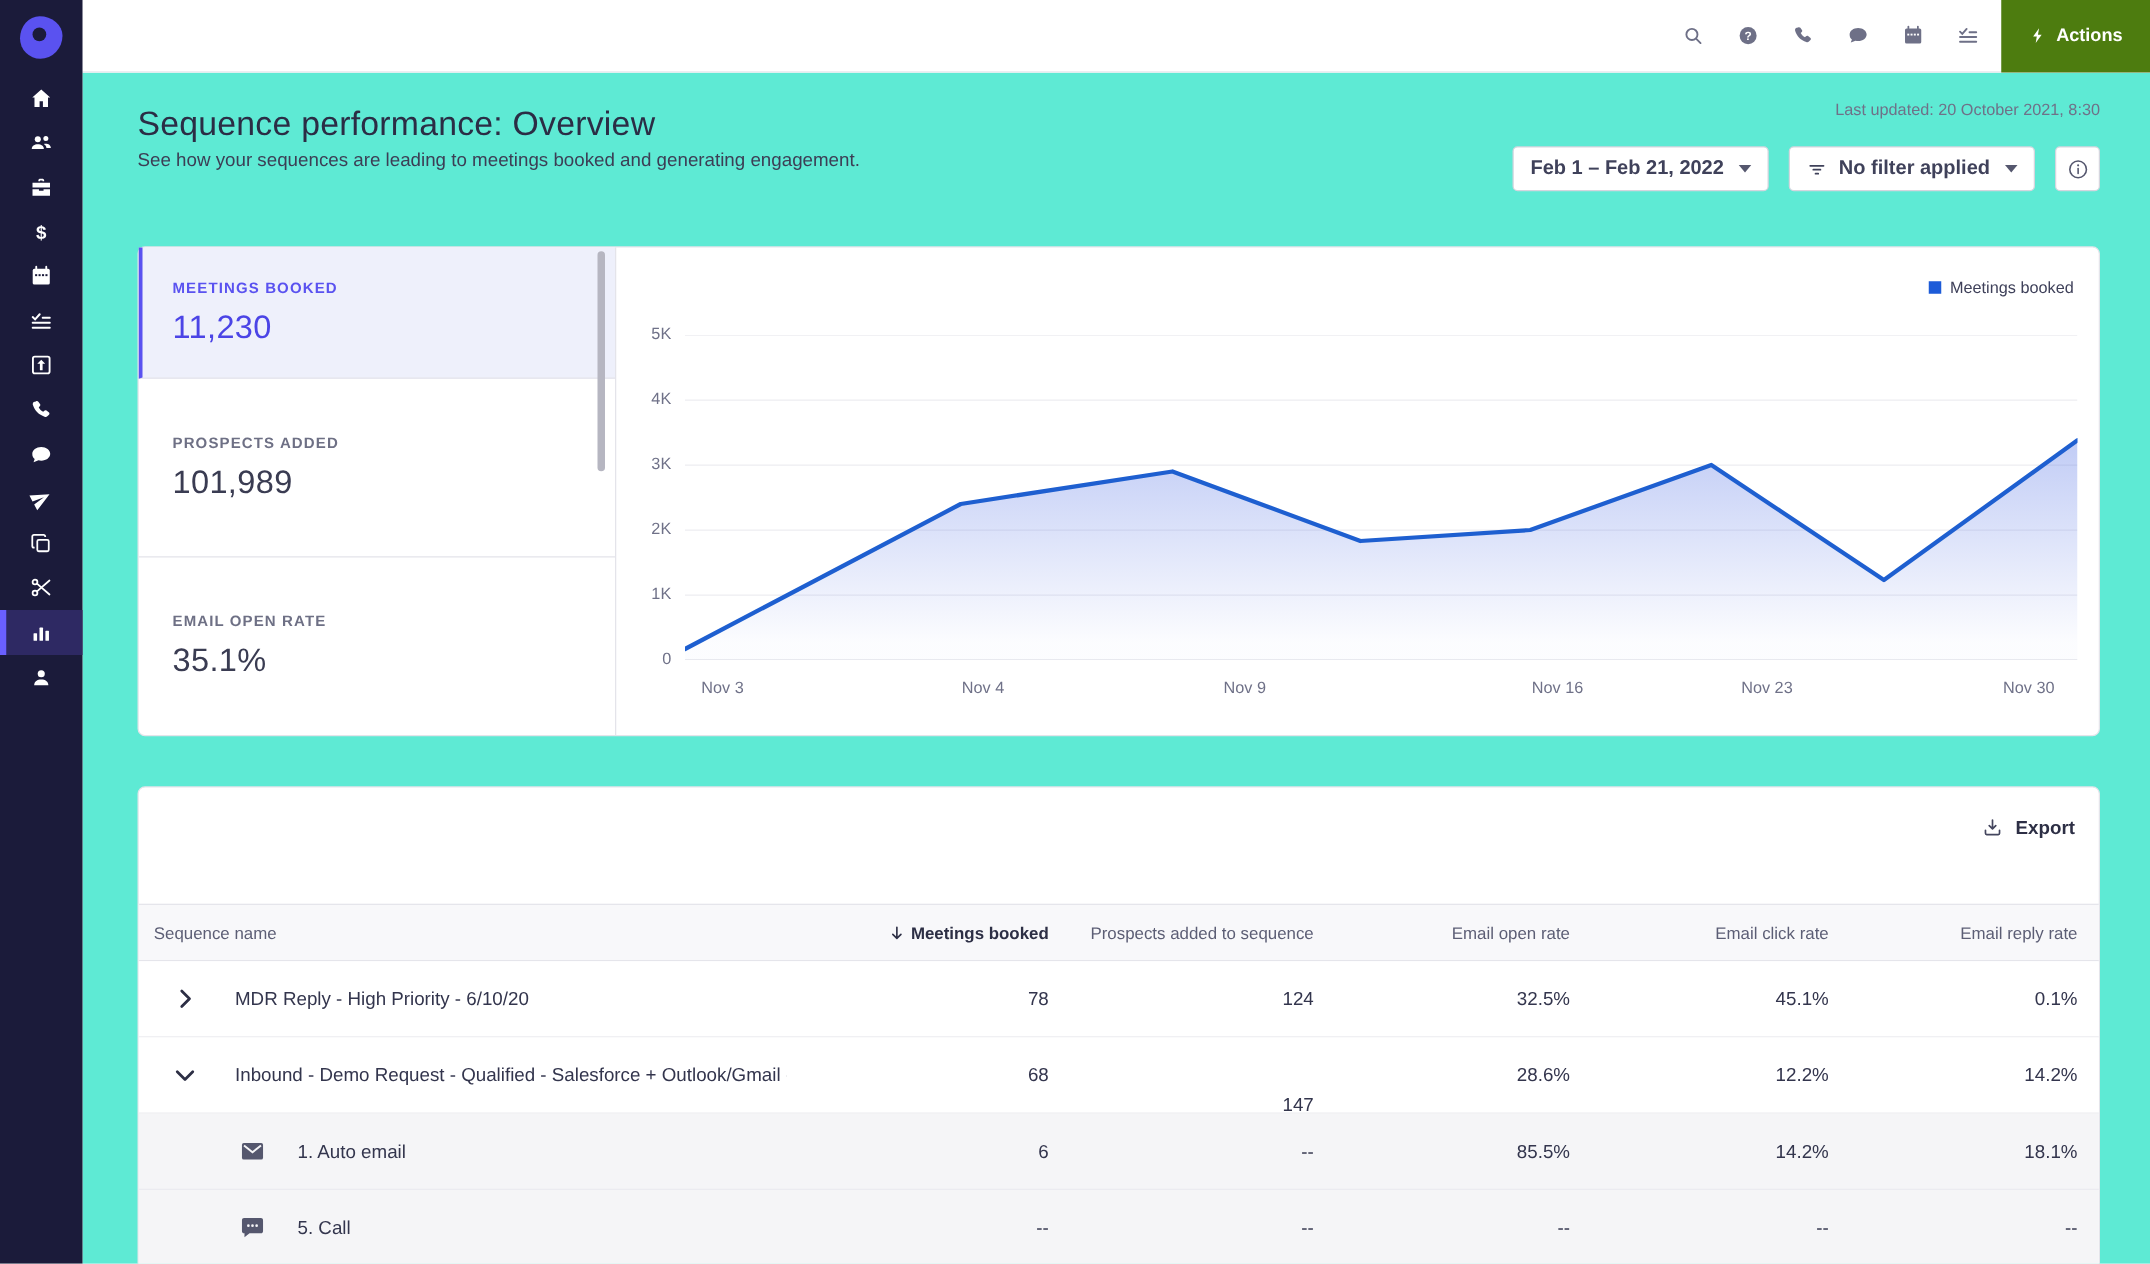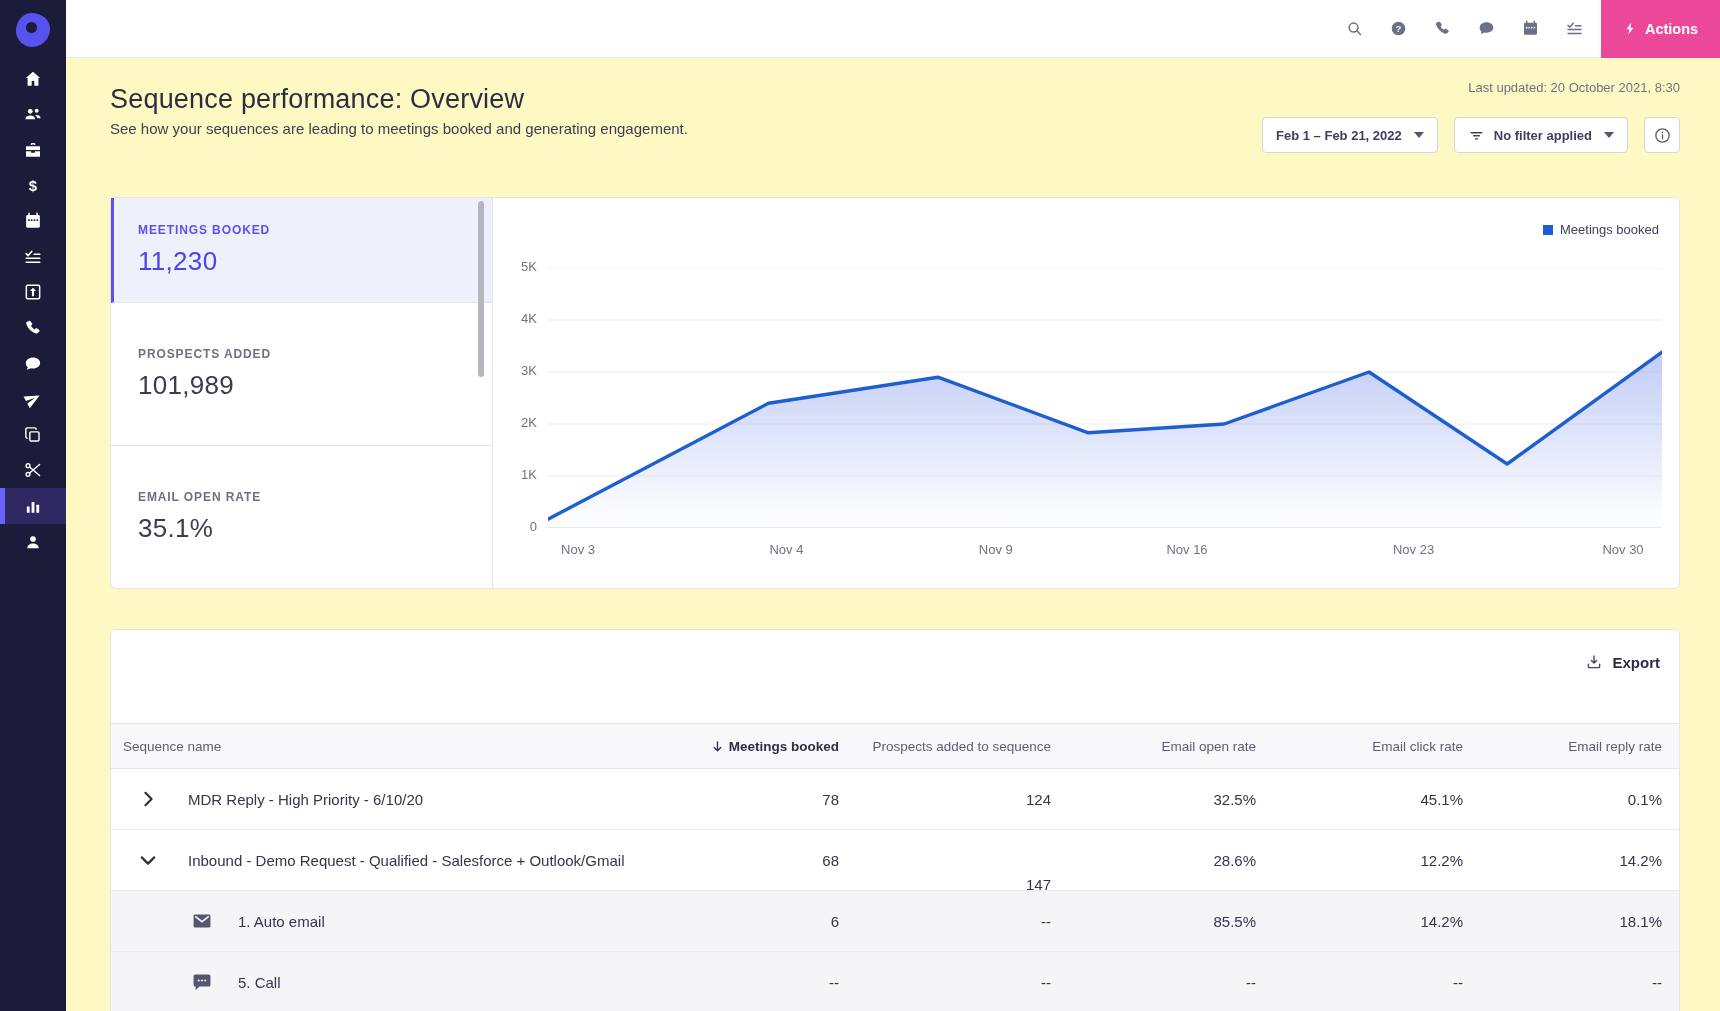--- a/index.html
+++ b/index.html
@@ -15,32 +15,32 @@
   .sb-nav { display:flex; flex-direction:column; margin-top:1px; }
   .sb-item { width:66px; height:35.6px; display:flex; align-items:center; justify-content:center; color:#ffffff; cursor:pointer; }
   .sb-item .icon { width:20px; height:20px; }
   .sb-item.active { background:#2e2963; box-shadow:inset 5px 0 0 #6a60ff; }
 
   
   .topbar { position:absolute; left:66px; top:0; width:1654px; height:58px; background:#ffffff;
     border-bottom:1px solid #e7e7ee; display:flex; align-items:center; justify-content:flex-end; z-index:4; }
   .topbar-icons { display:flex; align-items:center; gap:25px; margin-right:17px; color:#6e7087; }
   .tb-icon { width:19px; height:19px; cursor:pointer; }
-  .actions-btn { height:58px; width:119px; background:#ec4899; color:#fff; display:flex; align-items:center;
+  .actions-btn { height:58px; width:119px; background:#4d7c0f; color:#fff; display:flex; align-items:center;
     justify-content:center; gap:7px; font-size:14.5px; font-weight:bold; cursor:pointer; }
   .actions-btn .icon { width:15px; height:15px; }
 
   
-  .content { position:absolute; left:66px; top:58px; width:1654px; height:953px; background:#fef9c3; overflow:hidden; }
+  .content { position:absolute; left:66px; top:58px; width:1654px; height:953px; background:#5eead4; overflow:hidden; }
   .page-title { position:absolute; left:44px; top:26px; font-size:27px; font-weight:normal; color:#2b2d45; letter-spacing:.2px; }
   .page-subtitle { position:absolute; left:44px; top:62px; font-size:15px; color:#3c3e55; }
   .last-updated { position:absolute; right:40px; top:22px; font-size:13px; color:#6f7188; }
   .controls { position:absolute; right:40px; top:59px; display:flex; gap:16px; }
   .ctl-btn { height:36px; background:#fff; border:1px solid #d5d5de; border-radius:4px; display:flex; align-items:center;
-    padding:0 13px; font-size:13px; font-weight:bold; color:#3f415a; cursor:pointer; gap:9px; }
+    padding:0 13px; font-size:16px; font-weight:bold; color:#3f415a; cursor:pointer; gap:9px; }
   .ctl-btn .icon { width:17px; height:17px; color:#3f415a; }
   .caret { width:0; height:0; border-left:5px solid transparent; border-right:5px solid transparent; border-top:6px solid #55576e; margin-left:3px; }
   .info-btn { width:36px; height:36px; justify-content:center; padding:0; }
   .info-btn .icon { width:19px; height:19px; color:#55576e; }
 
   .card { background:#fff; border:1px solid #e4e4ea; border-radius:6px; }
 
   
   .overview-card { position:absolute; left:44px; top:139px; width:1570px; height:392px; display:flex; }
   .metrics { width:382px; border-right:1px solid #e4e4ea; display:flex; flex-direction:column; position:relative; }
@@ -337,21 +337,21 @@
           </div>
       <span class="y-label" style="top: 321px;">0</span>
           <span class="y-label" style="top: 269px;">1K</span>
           <span class="y-label" style="top: 217px;">2K</span>
           <span class="y-label" style="top: 165px;">3K</span>
           <span class="y-label" style="top: 113px;">4K</span>
           <span class="y-label" style="top: 61px;">5K</span>
           <span class="x-label" style="left: 85.078px;">Nov 3</span>
           <span class="x-label" style="left: 293.396px;">Nov 4</span>
           <span class="x-label" style="left: 502.828px;">Nov 9</span>
-          <span class="x-label" style="left: 694px;">Nov 16</span>
+          <span class="x-label" style="left: 753px;">Nov 16</span>
           <span class="x-label" style="left: 920.578px; text-align: right;">Nov 23</span>
           <span class="x-label" style="left: 1130.01px;">Nov 30</span>
         </div>
     </div>
 
     <div class="card table-card">
       <div class="export-btn">
         <span class="icon" id="dl-icon">
             <svg viewBox="0 0 24 24" fill="none" stroke="currentColor" stroke-width="1.8" stroke-linecap="round" stroke-linejoin="round">
               <path d="M12 4v9M8.5 10 12 13.5 15.5 10"></path>

